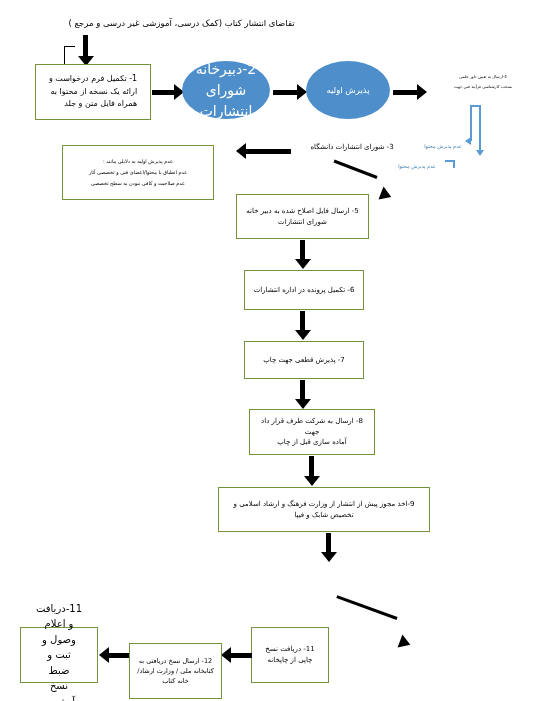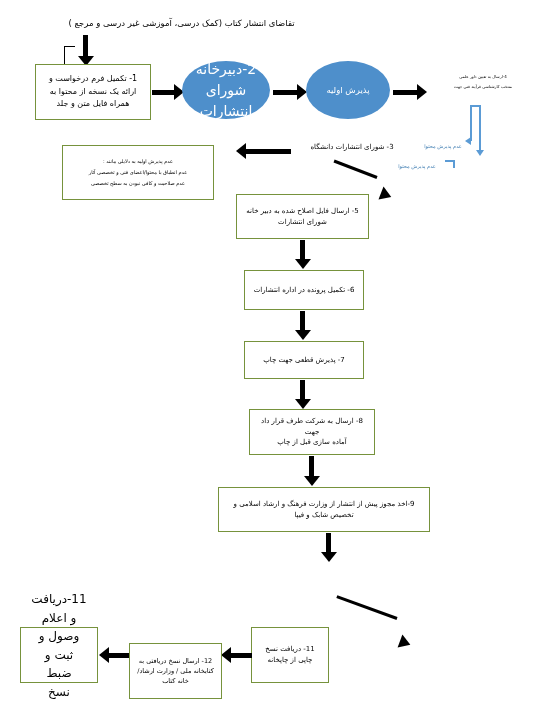--- a/index.html
+++ b/index.html
@@ -93,21 +93,21 @@
 <div class="stage">
 
   <div class="plain" style="left:55px;top:17px;width:245px;font-size:8.5px;">تقاضای انتشار کتاب (کمک درسی، آموزشی غیر درسی و مرجع )</div>
 
   <div class="thin" style="left:60px;top:46px;width:11px;height:1px;"></div>
   <div class="thin" style="left:60px;top:46px;width:1px;height:18px;"></div>
 
   <div class="vline" style="left:79px;top:35px;height:23px;"></div>
   <div class="vhead" style="left:73.5px;top:56px;"></div>
 
-  <div class="gbox" style="left:31px;top:64px;width:116px;height:56px;font-size:8px;padding:3px 5px;">
+  <div class="gbox" style="left:31px;top:64px;width:116px;height:56px;font-size:8px;padding:3px 5px;text-align:right;">
     <div>
       <div>1-    تکمیل فرم درخواست و</div>
       <div>ارائه یک نسخه از محتوا به</div>
       <div>همراه فایل متن و جلد</div>
     </div>
   </div>
 
   <div class="hline" style="left:148px;top:89.5px;width:24px;"></div>
   <div class="hhead-r" style="left:170px;top:84px;"></div>
 
@@ -223,21 +223,21 @@
     <div>
       <div>12- ارسال نسخ دریافتی به</div>
       <div>کتابخانه ملی / وزارت ارشاد/</div>
       <div>خانه کتاب</div>
     </div>
   </div>
 
   <div class="hline" style="left:103px;top:652.5px;width:22px;"></div>
   <div class="hhead-l" style="left:95px;top:647px;"></div>
 
-  <div class="gbox" style="left:16px;top:627px;width:78px;height:56px;font-size:12px;padding:2px 12px;">
+  <div class="gbox" style="left:16px;top:627px;width:78px;height:56px;font-size:10px;padding:2px 20px;">
     <div>
       <div>11-دریافت و اعلام</div>
       <div>وصول و ثبت و ضبط</div>
       <div>نسخ آرشیوی</div>
     </div>
   </div>
 
 </div>
 
 </body></html>

